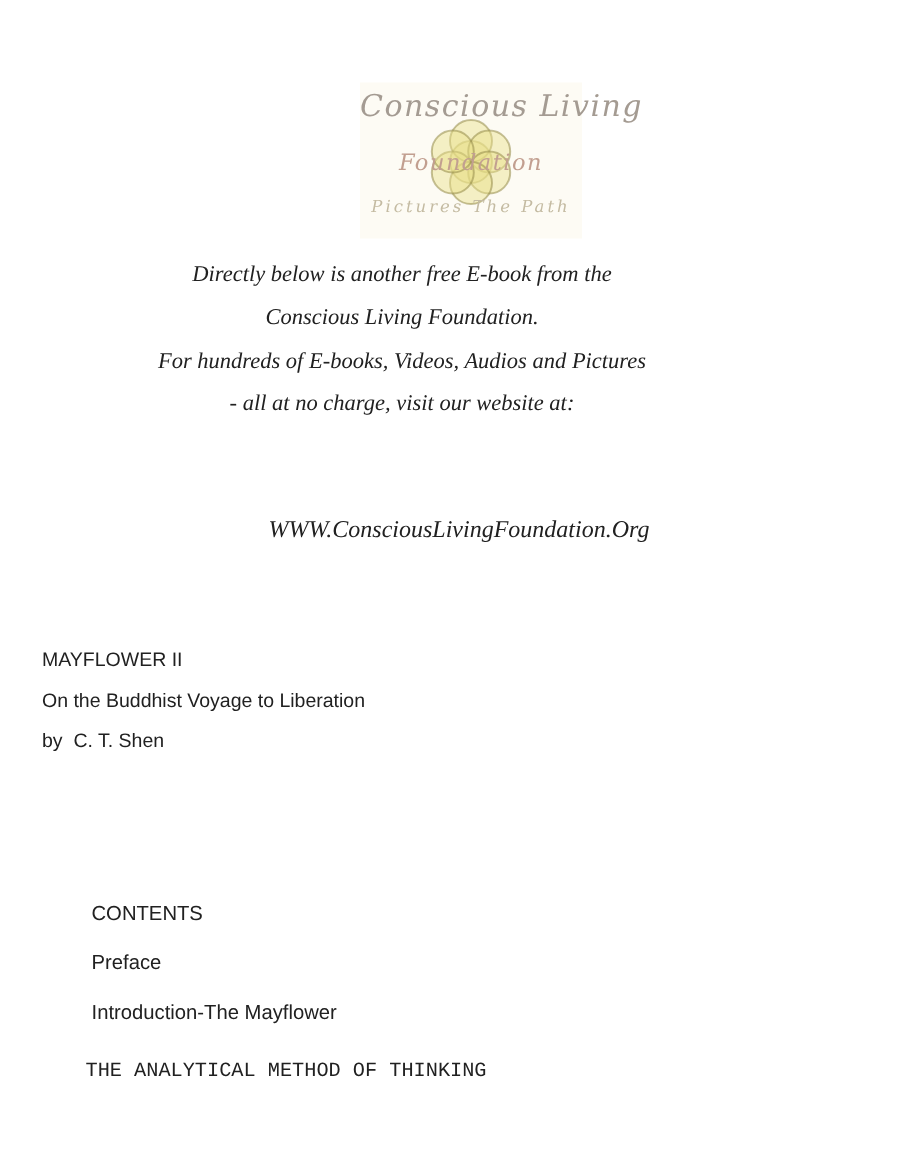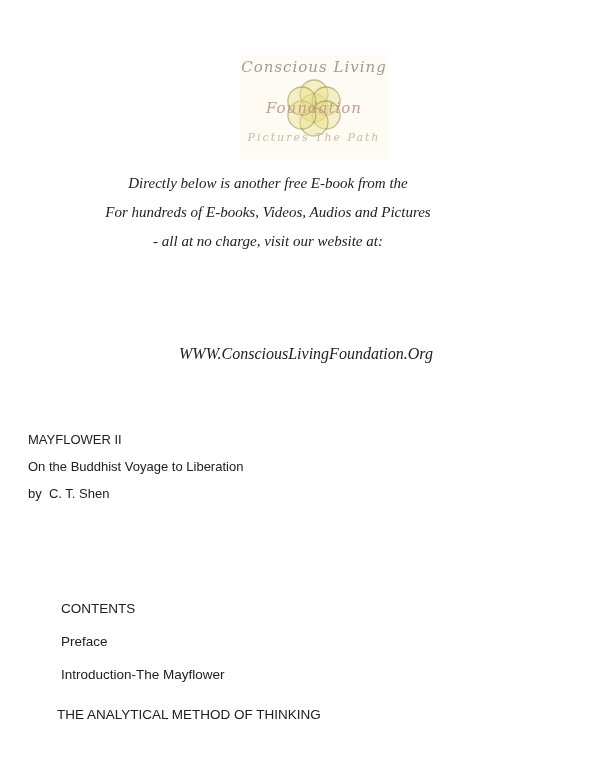--- a/index.html
+++ b/index.html
@@ -31,21 +31,21 @@
     position: absolute;
     left: 0;
     width: 100%;
     text-align: center;
     font-family: "DejaVu Serif", serif;
     font-style: italic;
     white-space: nowrap;
   }
   .logo-line1 {
     top: 3px;
-    font-size: 15px;
+    font-size: 20px;
     letter-spacing: 1px;
     color: var(--logo-script, #a49b92);
   }
   .flower-svg {
     position: absolute;
     top: 24px;
     left: 46px;
     width: 56px;
     height: 58px;
   }
@@ -123,21 +123,21 @@
     font-family: "Liberation Sans", sans-serif;
     font-size: 13.5px;
     color: var(--text, #212121);
   }
   .contents p { margin: 4px; line-height: 28.8px; white-space: nowrap; }
 
   .section-heading {
     position: absolute;
     top: 706px;
     left: 57px;
-    font-family: Liberation Sans, sans-serif;
+    font-family: Liberation Mono, monospace;
     font-size: 13.5px;
     line-height: 18px;
     color: var(--text, #212121);
     white-space: nowrap;
   }
 </style>
 </head>
 <body>
 
 <div class="page">
@@ -152,20 +152,21 @@
       <circle cx="-13" cy="7.5" r="15"></circle>
       <circle cx="-13" cy="-7.5" r="15"></circle>
     </svg>
     <div class="script logo-line1">Conscious Living</div>
     <div class="script logo-line2">Foundation</div>
     <div class="script logo-tagline">Pictures The Path</div>
   </div>
 
   <div class="promo">
     <p>Directly below is another free E-book from the</p>
+    <p>Conscious Living Foundation.</p>
     <p>For hundreds of E-books, Videos, Audios and Pictures</p>
     <p>- all at no charge, visit our website at:</p>
   </div>
 
   <div class="url-line">WWW.ConsciousLivingFoundation.Org</div>
 
   <div class="title-block">
     <p>MAYFLOWER II</p>
     <p>On the Buddhist Voyage to Liberation</p>
     <p>by  C. T. Shen</p>

